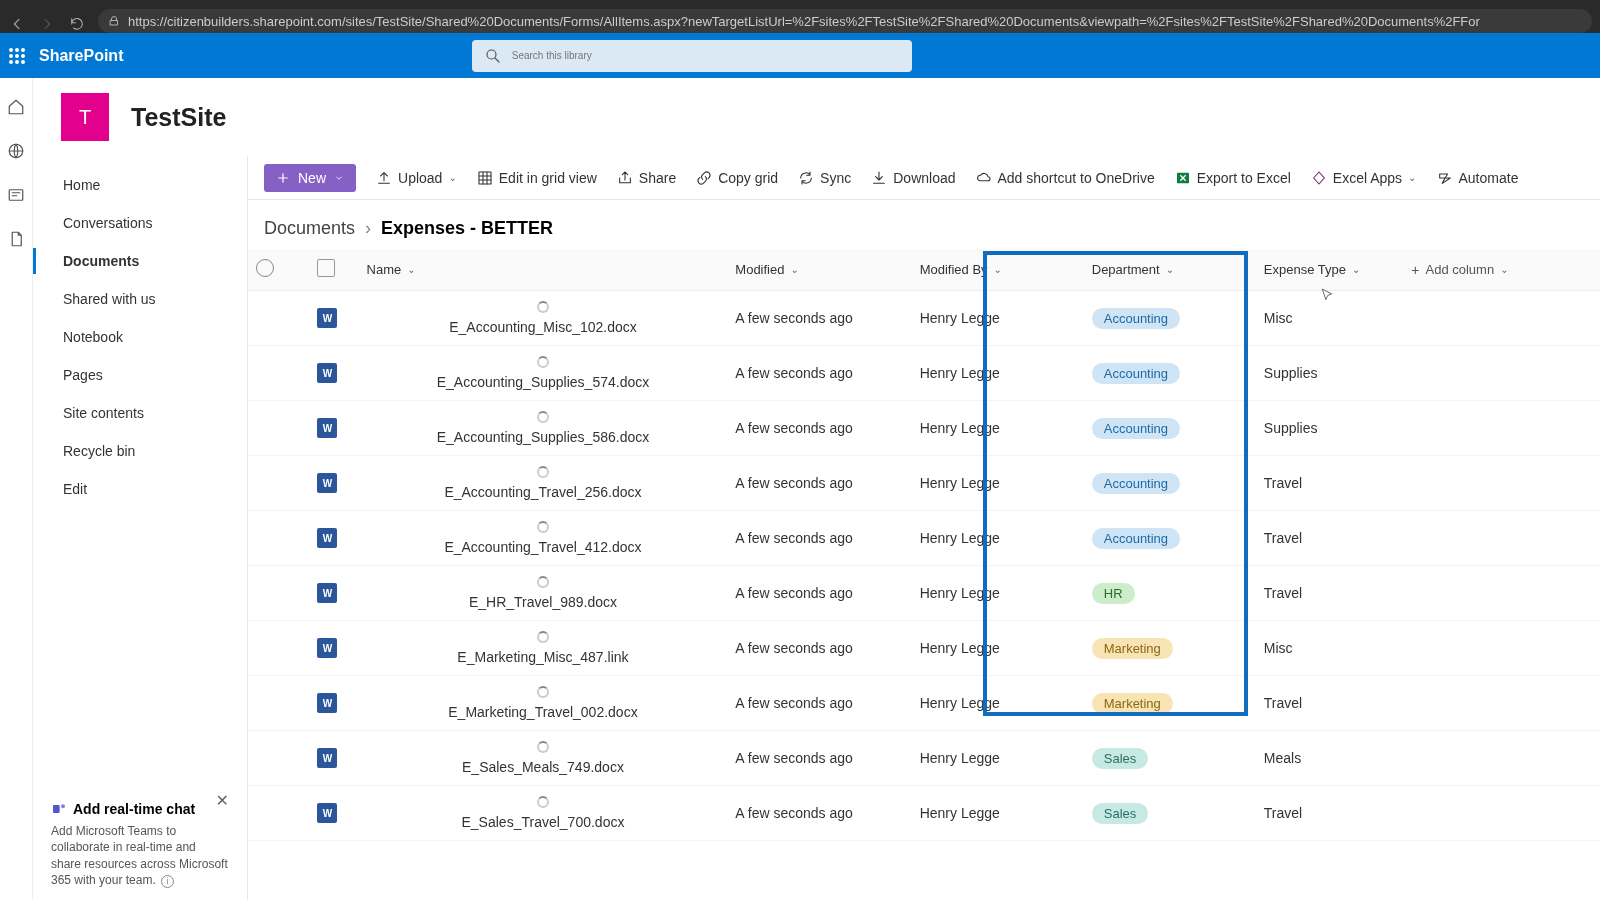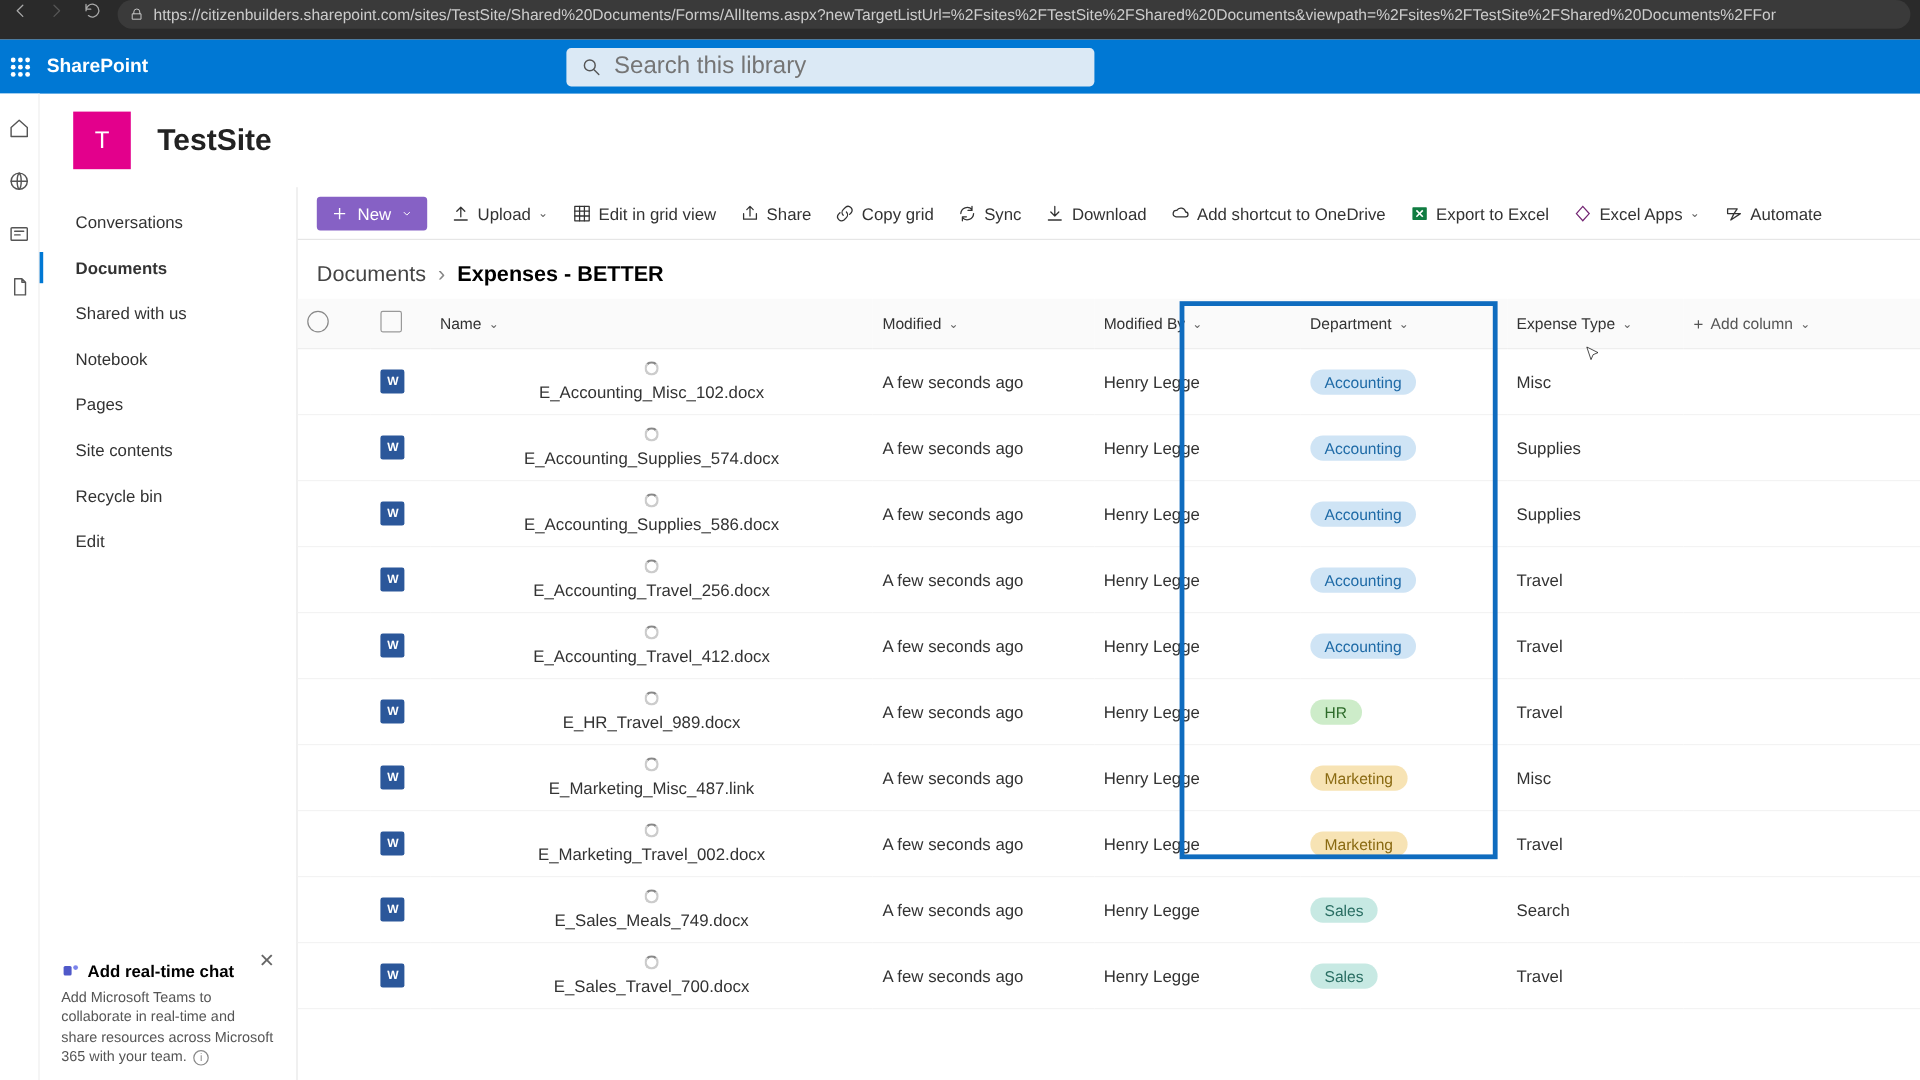--- a/index.html
+++ b/index.html
@@ -1,32 +1,32 @@
 <!DOCTYPE html>
 <html><head>
 <meta charset="utf-8">
 <style>
 * { margin:0; padding:0; box-sizing:border-box; font-family:"Segoe UI",Arial,sans-serif; }
 body { width:1600px; height:900px; overflow:hidden; background:#fff; }
 
 
-.browser-bar { height:33px; background:#2a2a2a; display:flex; align-items:flex-start; padding:0 8px; gap:12px; }
+.browser-bar { height:33px; background:#2a2a2a; display:flex; align-items:flex-end; padding:0 8px; gap:12px; }
 .browser-btn { width:18px; height:18px; display:flex; align-items:center; justify-content:center; color:#aaa; cursor:pointer; }
 .browser-btn.dim { color:#555; }
 .url-bar { flex:1; height:24px; background:#3a3a3a; border-radius:12px; display:flex; align-items:center; padding:0 10px; gap:8px; color:#ccc; font-size:13px; overflow:hidden; white-space:nowrap; }
 .lock { width:12px; height:12px; }
 
 
 .suite-header { height:45px; background:#0078d4; display:flex; align-items:center; color:#fff; }
 .waffle { width:33px; height:45px; display:flex; align-items:center; justify-content:center; cursor:pointer; }
 .waffle-dots { width:16px; height:16px; display:grid; grid-template-columns:repeat(3,1fr); gap:2px; }
 .waffle-dots span { background:#fff; border-radius:50%; }
 .brand { font-size:16px; font-weight:600; margin-left:6px; }
 .search-box { margin-left:auto; margin-right:auto; width:440px; height:32px; background:#dbe9f5; border-radius:4px; display:flex; align-items:center; padding:0 12px; gap:10px; color:#555; position:relative; left:-30px; }
-.search-box input { border:none; background:transparent; flex:1; font-size:20px; color:#333; outline:none; }
+.search-box input { border:none; background:transparent; flex:1; font-size:10px; color:#333; outline:none; }
 
 
 .app-shell { display:flex; height:calc(900px - 78px); }
 .rail { width:33px; background:#fff; border-right:1px solid #eee; display:flex; flex-direction:column; align-items:center; padding-top:20px; gap:26px; color:#555; }
 .rail-icon { width:18px; height:18px; cursor:pointer; }
 
 
 .main-col { flex:1; display:flex; flex-direction:column; }
 .site-header { height:78px; display:flex; align-items:center; padding-left:28px; gap:22px; }
 .site-logo { width:48px; height:48px; background:#e3008c; color:#fff; display:flex; align-items:center; justify-content:center; font-size:20px; }
@@ -166,20 +166,21 @@
 
     <div class="site-header">
       <div class="site-logo">T</div>
       <div class="site-name">TestSite</div>
     </div>
 
     <div class="content-row">
 
       <div class="left-nav">
         <div id="nav-container">
+            <div class="nav-item">Home</div>
             <div class="nav-item">Conversations</div>
             <div class="nav-item active">Documents</div>
             <div class="nav-item">Shared with us</div>
             <div class="nav-item">Notebook</div>
             <div class="nav-item">Pages</div>
             <div class="nav-item">Site contents</div>
             <div class="nav-item">Recycle bin</div>
             <div class="nav-item">Edit</div>
           </div>
         <div class="chat-card">
@@ -450,21 +451,21 @@
                   <td class="col-ico"><span class="word-icon">W</span></td>
                   <td class="col-name">
                     <div class="namecell">
                       <span class="spin"></span>
                       <span>E_Sales_Meals_749.docx</span>
                     </div>
                   </td>
                   <td class="col-mod">A few seconds ago</td>
                   <td class="col-modby">Henry Legge</td>
                   <td class="col-dept"><span class="pill Sales">Sales</span></td>
-                  <td class="col-etype">Search</td>
+                  <td class="col-etype">Meals</td>
                   <td class="col-add"></td>
                 </tr>
                 <tr>
                   <td class="col-sel"></td>
                   <td class="col-ico"><span class="word-icon">W</span></td>
                   <td class="col-name">
                     <div class="namecell">
                       <span class="spin"></span>
                       <span>E_Sales_Travel_700.docx</span>
                     </div>

